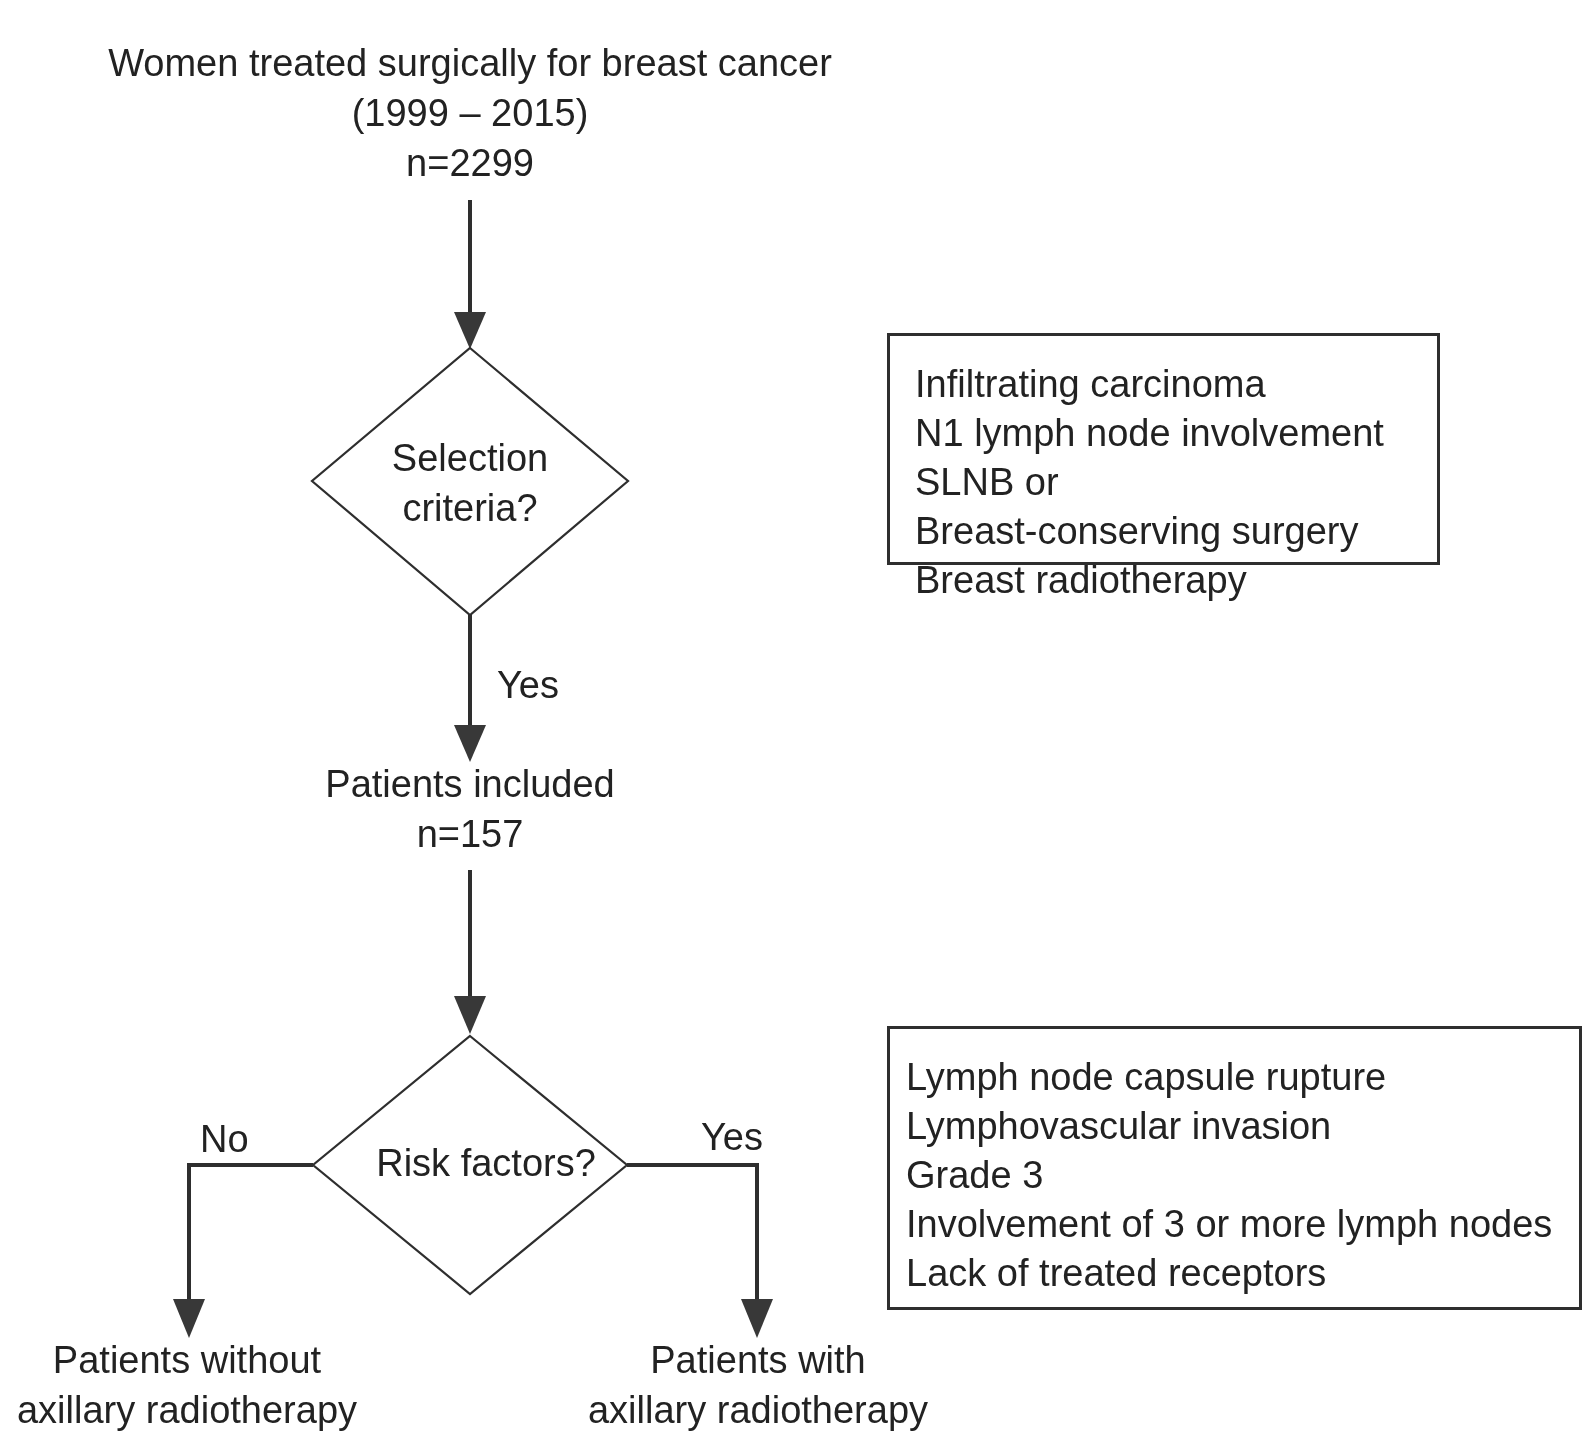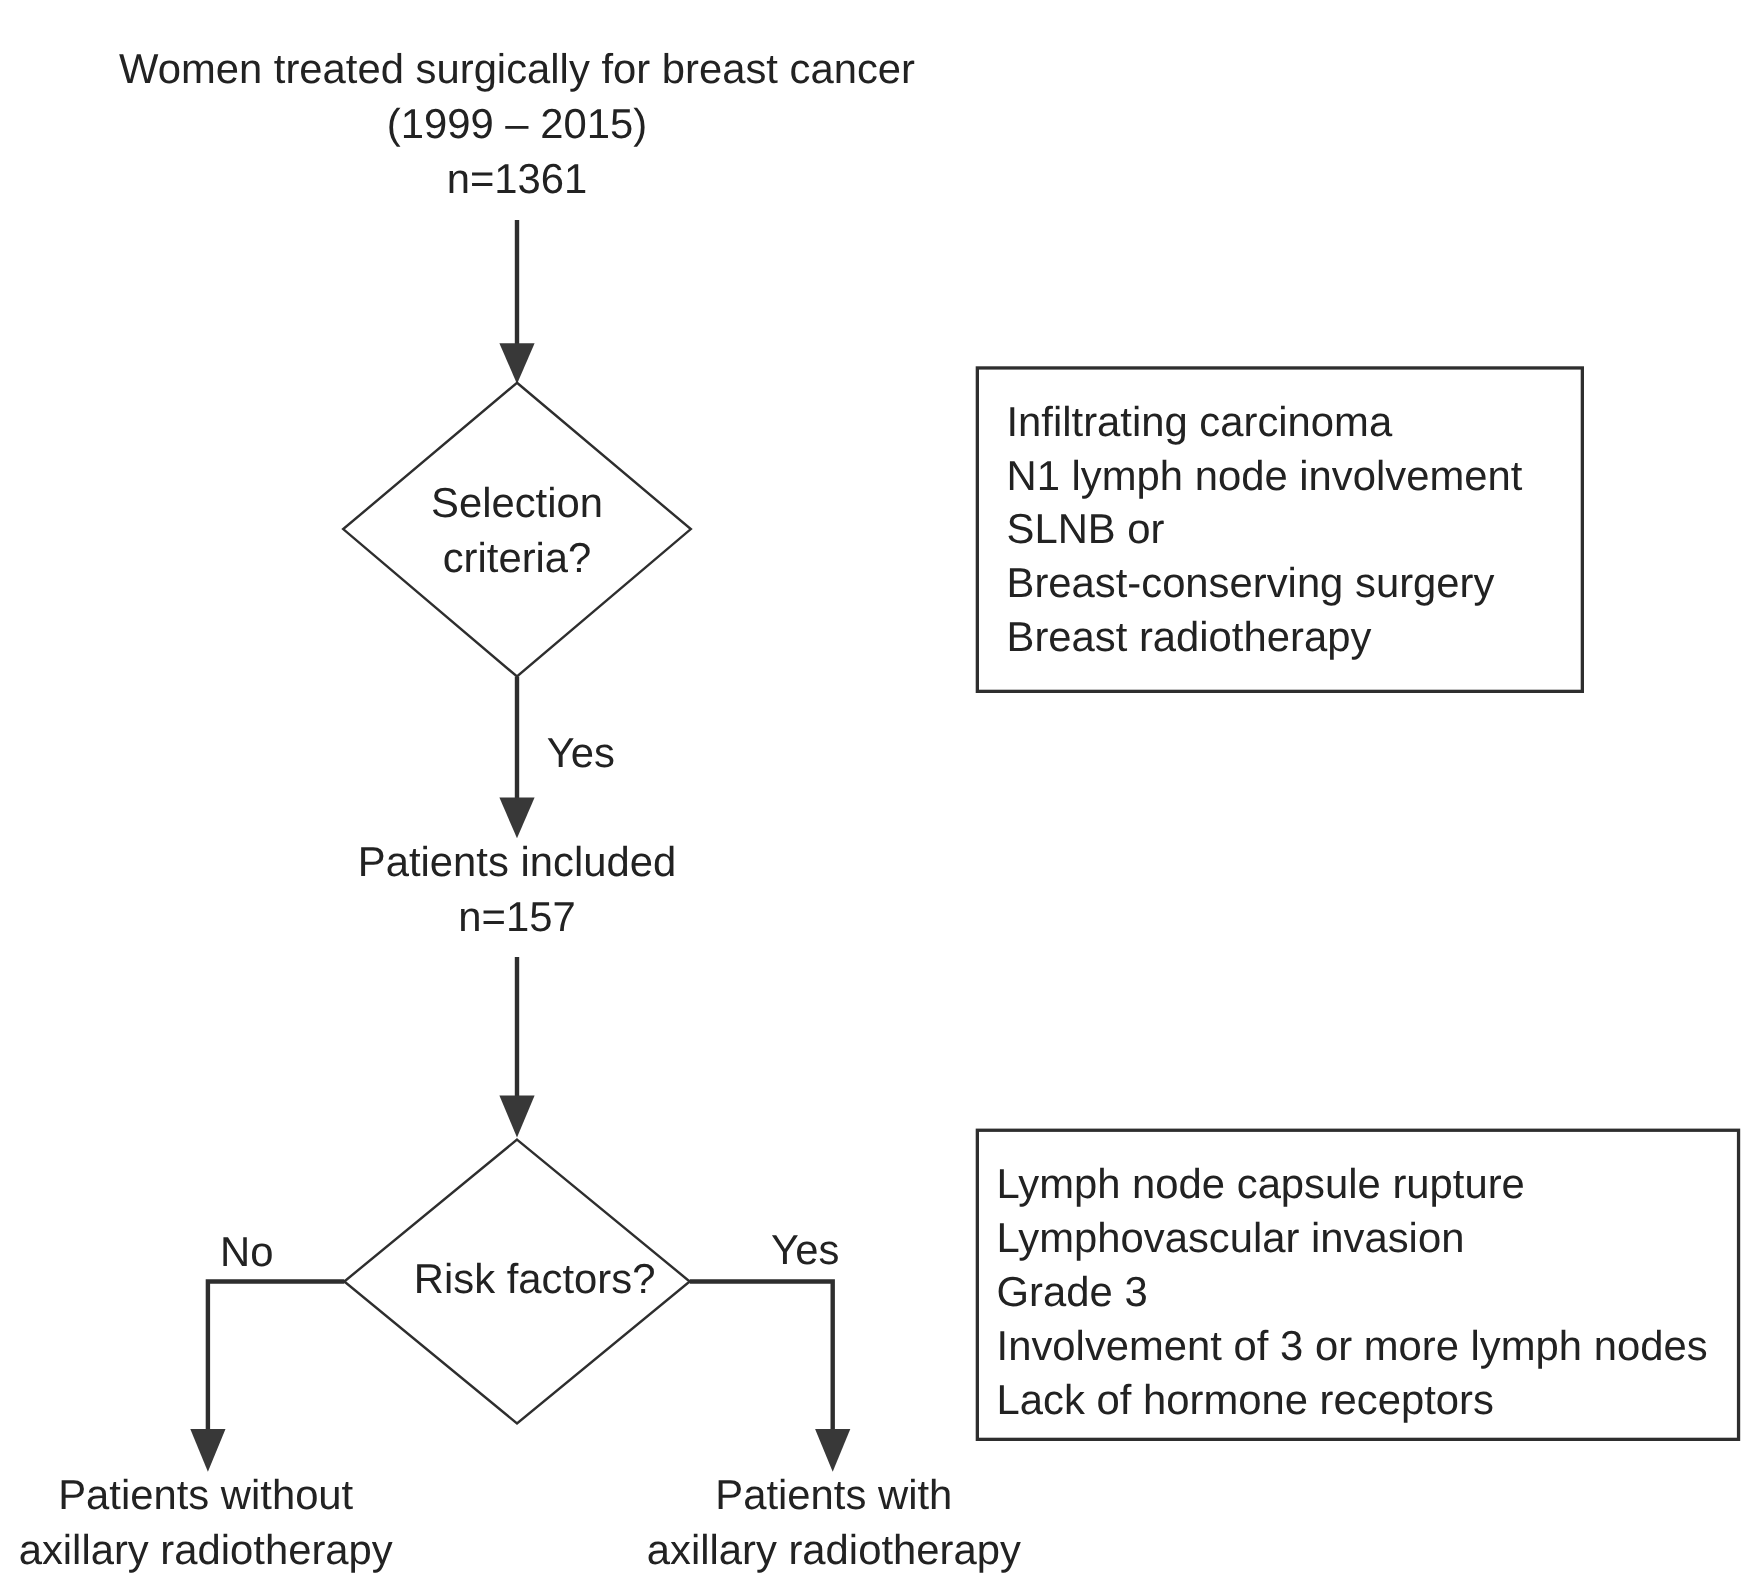--- a/index.html
+++ b/index.html
@@ -51,21 +51,21 @@
     position: absolute;
     border: 3px solid #2e2e2e;
     background: #ffffff;
     font-size: 38px;
     line-height: 49px;
     white-space: nowrap;
     box-sizing: border-box;
   }
   #start-node        { left: 70px;   top: -10px;  width: 800px; }
   #decision1-label   { left: 320px;  top: 385px;  width: 300px; }
-  #criteria-note-box { left: 887px;  top: 285px;  width: 553px; height: 297px; padding: 24px 18px 0 25px; }
+  #criteria-note-box { left: 887px;  top: 285px;  width: 553px; height: 232px; padding: 24px 18px 0 25px; }
   #edge-yes1-label   { left: 497px;  top: 612px; }
   #included-node     { left: 270px;  top: 711px;  width: 400px; }
   #decision2-label   { left: 336px;  top: 1090px; width: 300px; }
   #risk-note-box     { left: 887px;  top: 978px;  width: 695px; height: 284px; padding: 24px 12px 0 16px; }
   #edge-no-label     { left: 200px;  top: 1066px; width: 70px; }
   #edge-yes2-label   { left: 692px;  top: 1064px; width: 80px; }
   #outcome-no-node   { left: -13px;  top: 1287px; width: 400px; }
   #outcome-yes-node  { left: 558px;  top: 1287px; width: 400px; }
 </style>
 </head>
@@ -91,21 +91,21 @@
     <polyline class="flowline" points="313,1117 189,1117 189,1255"></polyline>
     <polygon class="arrowhead" points="173,1251 205,1251 189,1290"></polygon>
 
     <polyline class="flowline" points="627,1117 757,1117 757,1255"></polyline>
     <polygon class="arrowhead" points="741,1251 773,1251 757,1290"></polygon>
   </svg>
 
   <div class="txt center" id="start-node">
     <div>Women treated surgically for breast cancer</div>
     <div>(1999 – 2015)</div>
-    <div>n=1361</div>
+    <div>n=2299</div>
   </div>
 
   <div class="txt center" id="decision1-label">
     <div>Selection</div>
     <div>criteria?</div>
   </div>
 
   <div class="note-box" id="criteria-note-box">
     <div>Infiltrating carcinoma</div>
     <div>N1 lymph node involvement</div>
@@ -121,21 +121,21 @@
     <div>n=157</div>
   </div>
 
   <div class="txt center" id="decision2-label">Risk factors?</div>
 
   <div class="note-box" id="risk-note-box">
     <div>Lymph node capsule rupture</div>
     <div>Lymphovascular invasion</div>
     <div>Grade 3</div>
     <div>Involvement of 3 or more lymph nodes</div>
-    <div>Lack of hormone receptors</div>
+    <div>Lack of treated receptors</div>
   </div>
 
   <div class="txt" id="edge-no-label">No</div>
   <div class="txt center" id="edge-yes2-label">Yes</div>
 
   <div class="txt center" id="outcome-no-node">
     <div>Patients without</div>
     <div>axillary radiotherapy</div>
     <div>n=114</div>
   </div>

